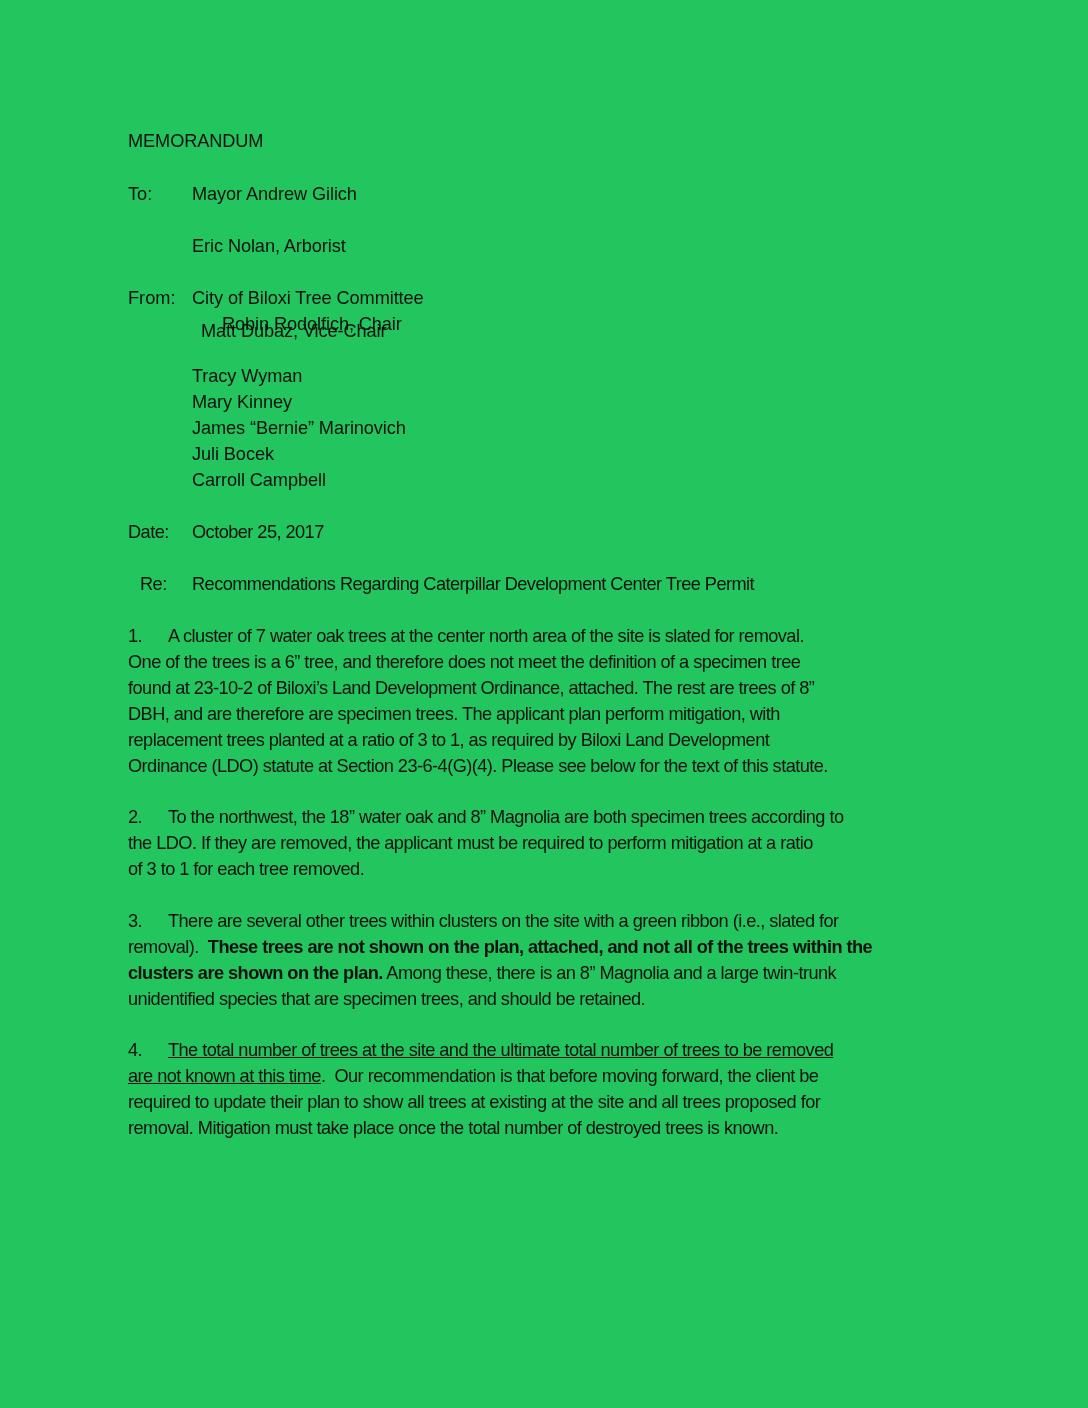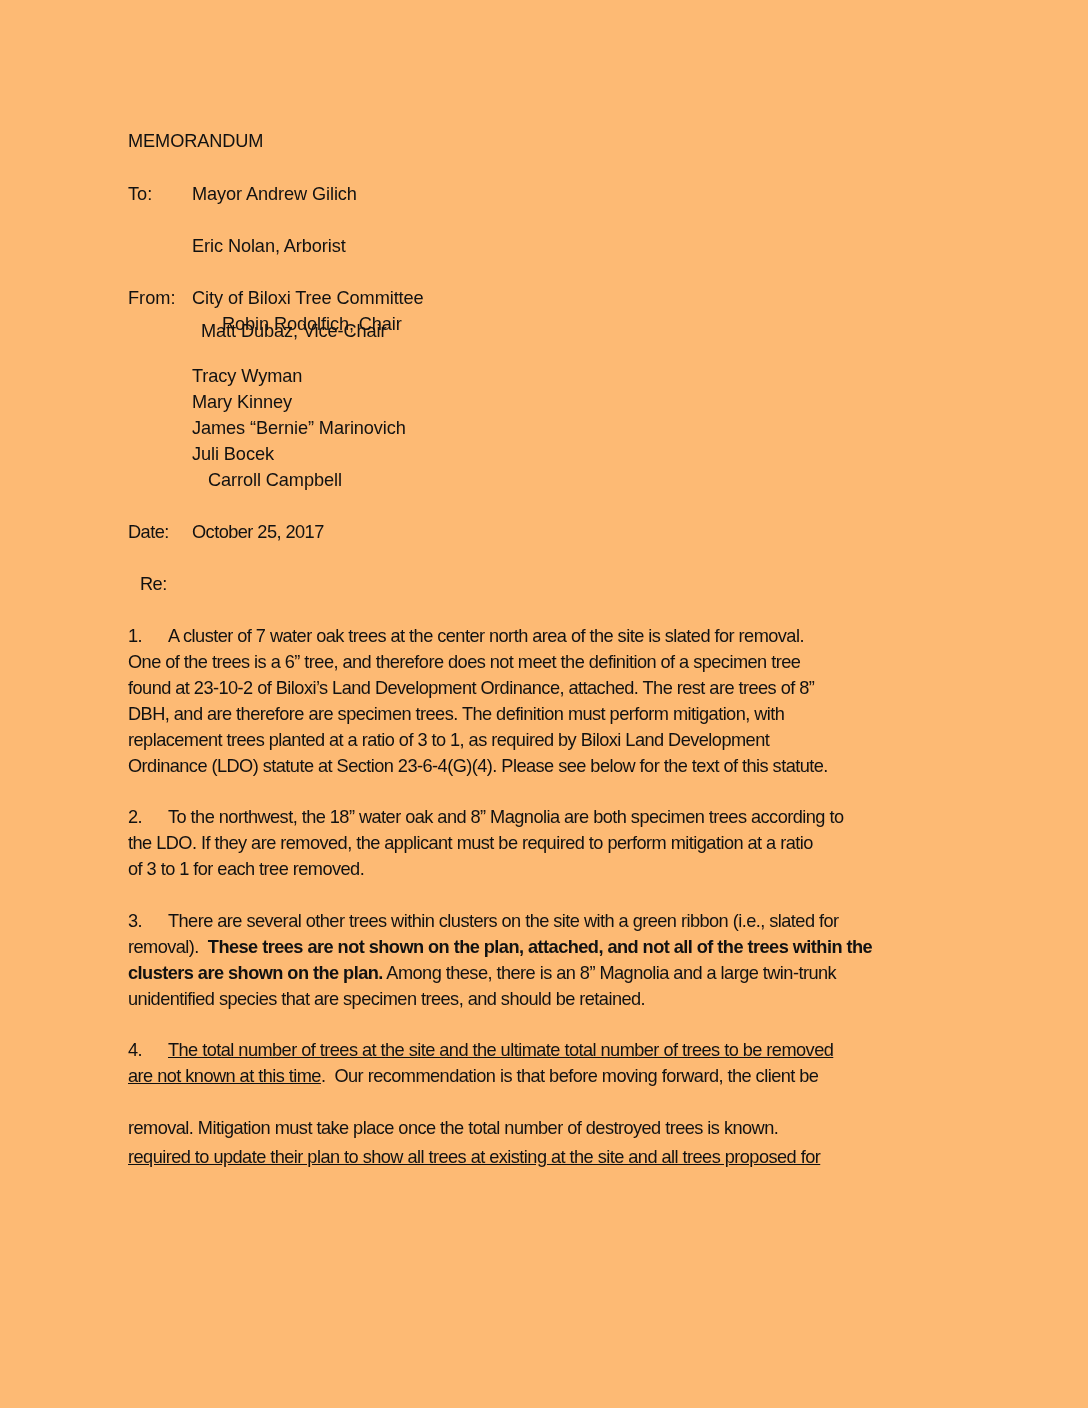--- a/index.html
+++ b/index.html
@@ -13,21 +13,21 @@
       position: relative;
       overflow: hidden;
       font-family: "Liberation Sans", sans-serif;
       color: #111111;
     }
     .page {
       position: absolute;
       left: 0; top: 0;
       width: 1088px;
       height: 1408px;
-      background: #fdba74;
+      background: #22c55e;
     }
     .line {
       position: absolute;
       left: 128px;
       font-size: 18.2px;
       line-height: 26px;
       white-space: nowrap;
       letter-spacing: -0.1px;
     }
     .indent { left: 192px; }
@@ -67,34 +67,35 @@
   <div class="line indent" style="top:233px;">Eric Nolan, Arborist</div>
 
   <div class="label" style="top:285px;">From:</div>
   <div class="line indent" style="top:285px;">City of Biloxi Tree Committee</div>
   <div class="line indent" style="top:311px;margin-left:30px;">Robin Rodolfich, Chair</div>
   <div class="line indent" style="top:318px;margin-left:9px;">Matt Dubaz, Vice-Chair</div>
   <div class="line indent" style="top:363px;">Tracy Wyman</div>
   <div class="line indent" style="top:389px;">Mary Kinney</div>
   <div class="line indent" style="top:415px;">James “Bernie” Marinovich</div>
   <div class="line indent" style="top:441px;">Juli Bocek</div>
-  <div class="line indent" style="top:467px;margin-left:16px;">Carroll Campbell</div>
+  <div class="line indent" style="top:467px;">Carroll Campbell</div>
 
   <div class="label narrow" style="top:519px;">Date:</div>
   <div class="line indent narrow" style="top:519px;">October 25, 2017</div>
 
   <div class="label narrow" style="top:571px;margin-left:12px;">Re:</div>
+  <div class="line indent narrow" style="top:571px;">Recommendations Regarding Caterpillar Development Center Tree Permit</div>
 
   <div>
     <div class="para-line" style="top:623px;">
       <span class="num">1.</span><span>A cluster of 7 water oak trees at the center north area of the site is slated for removal.</span>
     </div>
     <div class="para-line" style="top:649px;">One of the trees is a 6” tree, and therefore does not meet the definition of a specimen tree</div>
     <div class="para-line" style="top:675px;">found at 23-10-2 of Biloxi’s Land Development Ordinance, attached.  The rest are trees of 8”</div>
-    <div class="para-line" style="top:701px;">DBH, and are therefore are specimen trees.  The definition must perform mitigation, with</div>
+    <div class="para-line" style="top:701px;">DBH, and are therefore are specimen trees.  The applicant plan perform mitigation, with</div>
     <div class="para-line" style="top:727px;">replacement trees planted at a ratio of 3 to 1, as required by Biloxi Land Development</div>
     <div class="para-line" style="top:753px;">Ordinance (LDO) statute at Section 23-6-4(G)(4).  Please see below for the text of this statute.</div>
   </div>
 
   <div>
     <div class="para-line" style="top:804px;">
       <span class="num">2.</span><span>To the northwest, the 18” water oak and 8” Magnolia are both specimen trees according to</span>
     </div>
     <div class="para-line" style="top:830px;">the LDO.  If they are removed, the applicant must be required to perform mitigation at a ratio</div>
     <div class="para-line" style="top:856px;">of 3 to 1 for each tree removed.</div>
@@ -113,17 +114,17 @@
     <div class="para-line" style="top:986px;">unidentified species that are specimen trees, and should be retained.</div>
   </div>
 
   <div>
     <div class="para-line" style="top:1037px;">
       <span class="num">4.</span><span class="u">The total number of trees at the site and the ultimate total number of trees to be removed</span>
     </div>
     <div class="para-line" style="top:1063px;">
       <span class="u">are not known at this time</span><span style="white-space:pre;">.  Our recommendation is that before moving forward, the client be</span>
     </div>
-    <div class="para-line" style="top:1144px;text-decoration:underline;">required to update their plan to show all trees at existing at the site and all trees proposed for</div>
+    <div class="para-line" style="top:1089px;">required to update their plan to show all trees at existing at the site and all trees proposed for</div>
     <div class="para-line" style="top:1115px;">removal.  Mitigation must take place once the total number of destroyed trees is known.</div>
   </div>
 
 </div>
 
 </body></html>

